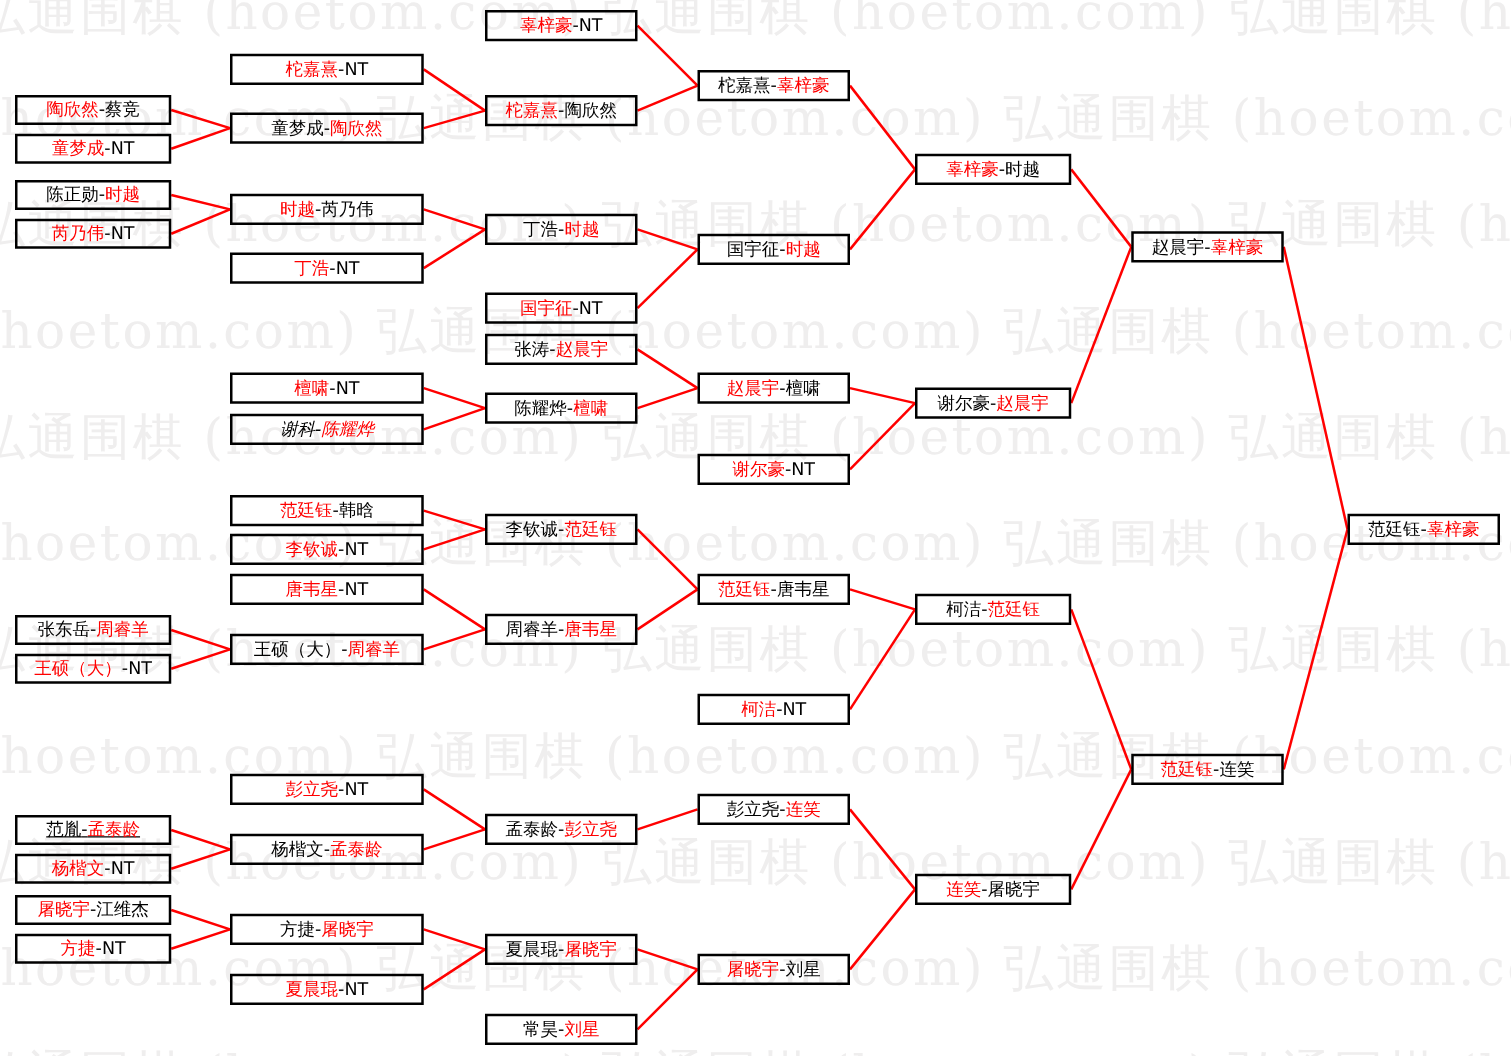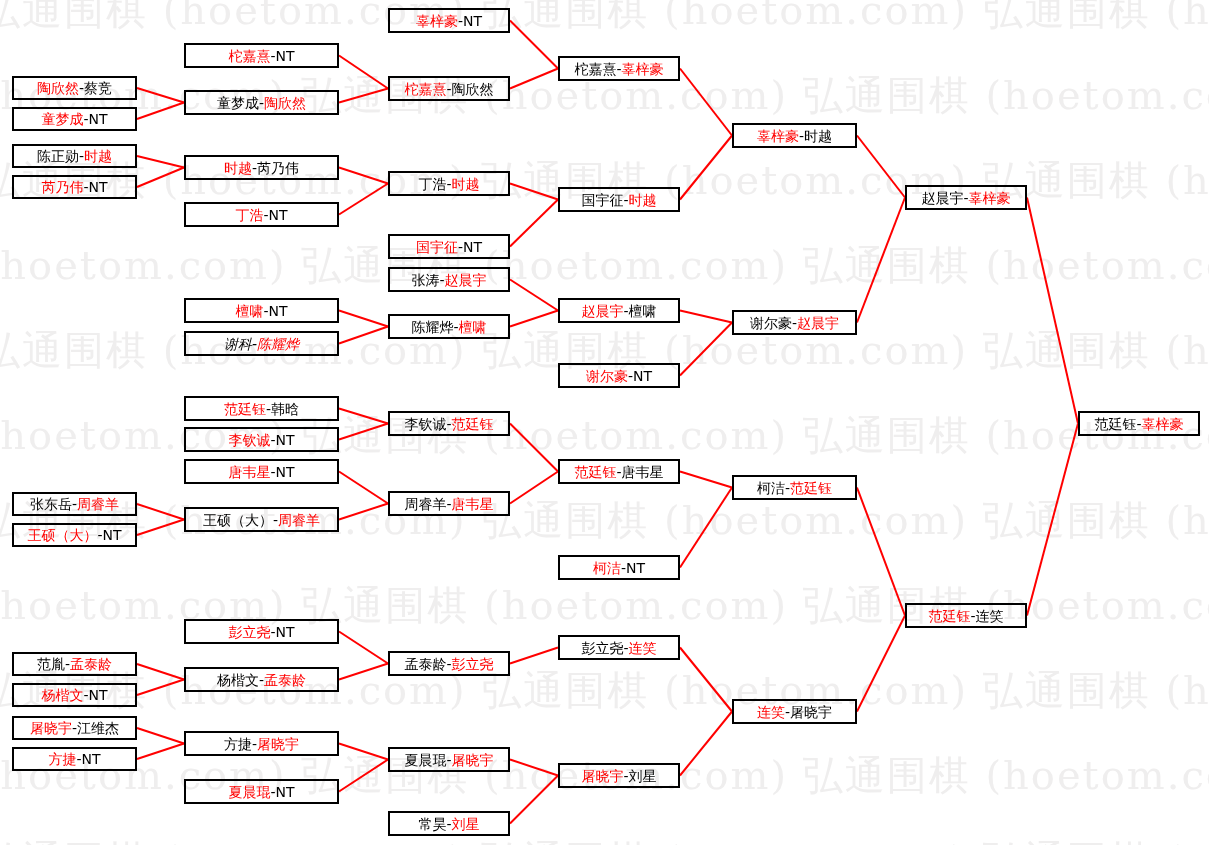--- a/index.html
+++ b/index.html
@@ -167,21 +167,21 @@
       <div class="match-box" id="box-r1m5" style="left: 12px; top: 492px; width: 125px; height: 24px; border-color: rgb(0, 0, 0);">
         <span class="p-a">张东岳</span>
         <span class="sep">-</span>
         <span class="p-b win" style="color: rgb(255, 0, 0);">周睿羊</span>
       </div>
       <div class="match-box" id="box-r1m6" style="left: 12px; top: 523px; width: 125px; height: 24px; border-color: rgb(0, 0, 0);">
         <span class="p-a win" style="color: rgb(255, 0, 0);">王硕（大）</span>
         <span class="sep">-</span>
         <span class="p-b">NT</span>
       </div>
-      <div class="match-box" id="box-r1m7" style="left: 12px; top: 652px; width: 125px; height: 24px; border-color: rgb(0, 0, 0);">
+      <div class="match-box" id="box-r1m7" style="left: 12px; top: 652px; width: 125px; height: 24px; border-color: rgb(0, 0, 0); text-decoration: underline;">
         <span class="p-a">范胤</span>
         <span class="sep">-</span>
         <span class="p-b win" style="color: rgb(255, 0, 0);">孟泰龄</span>
       </div>
       <div class="match-box" id="box-r1m8" style="left: 12px; top: 683px; width: 125px; height: 24px; border-color: rgb(0, 0, 0);">
         <span class="p-a win" style="color: rgb(255, 0, 0);">杨楷文</span>
         <span class="sep">-</span>
         <span class="p-b">NT</span>
       </div>
       <div class="match-box" id="box-r1m9" style="left: 12px; top: 716px; width: 125px; height: 24px; border-color: rgb(0, 0, 0);">

